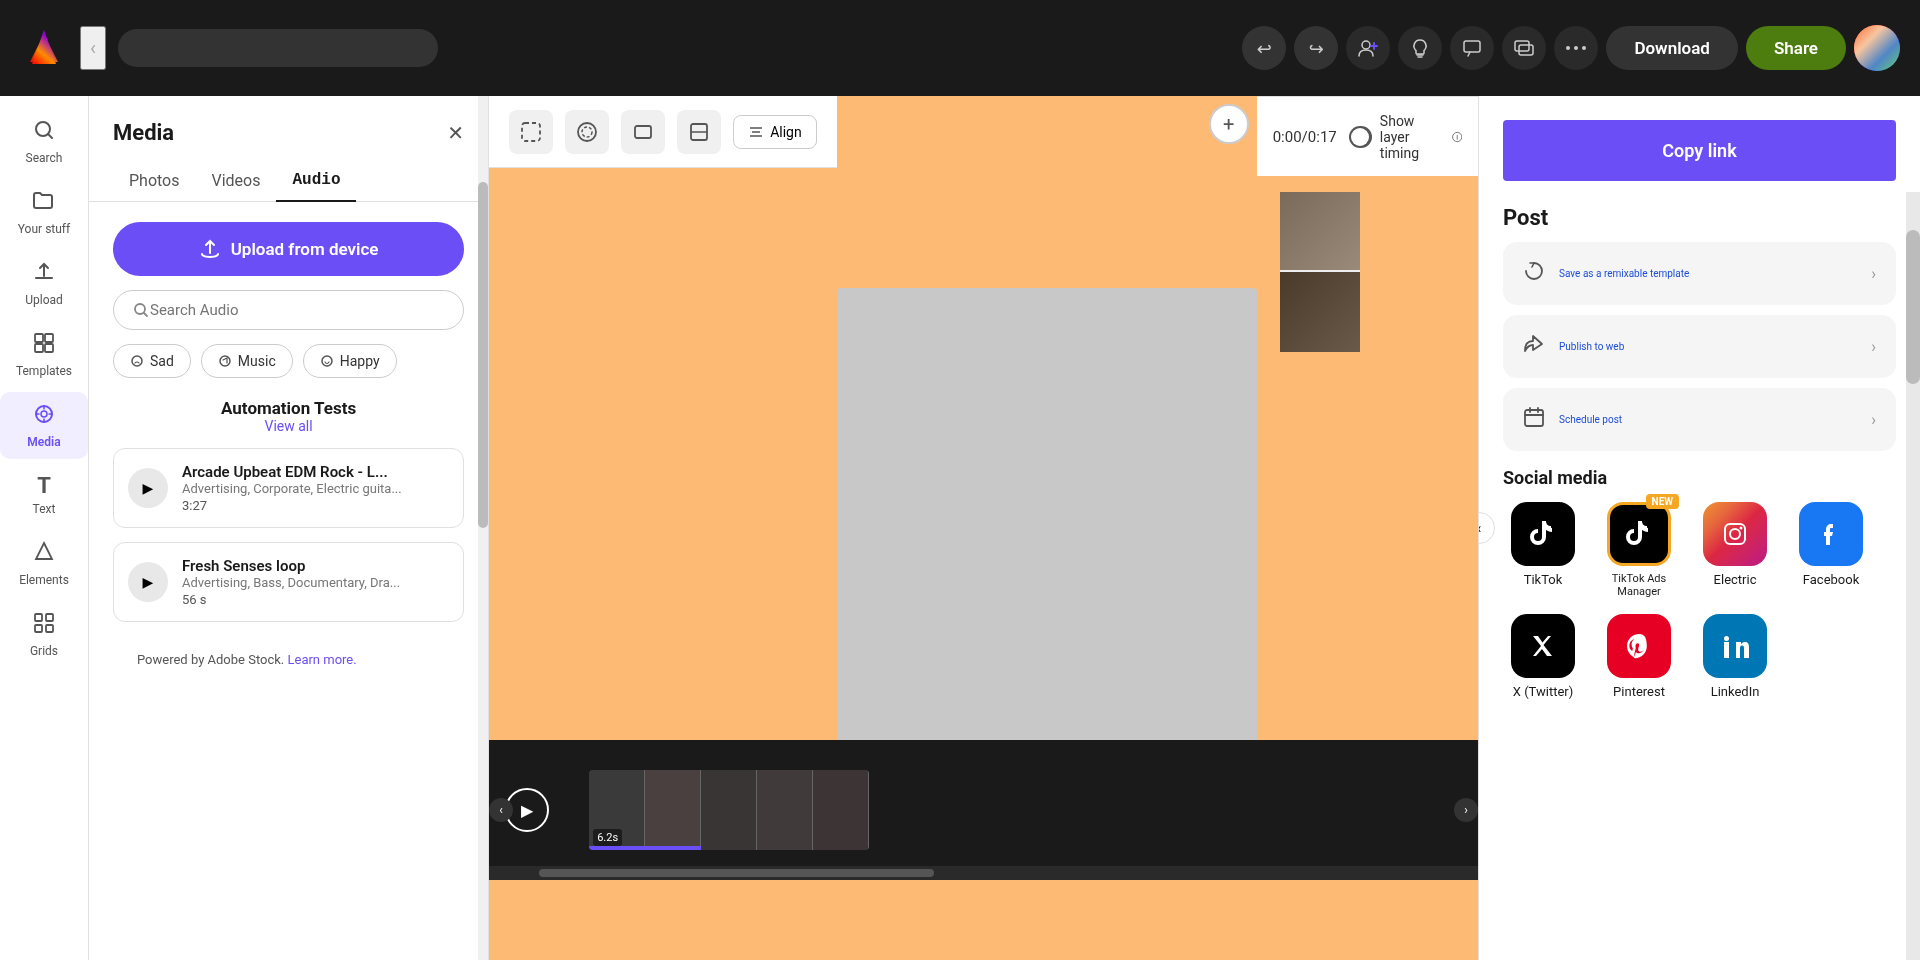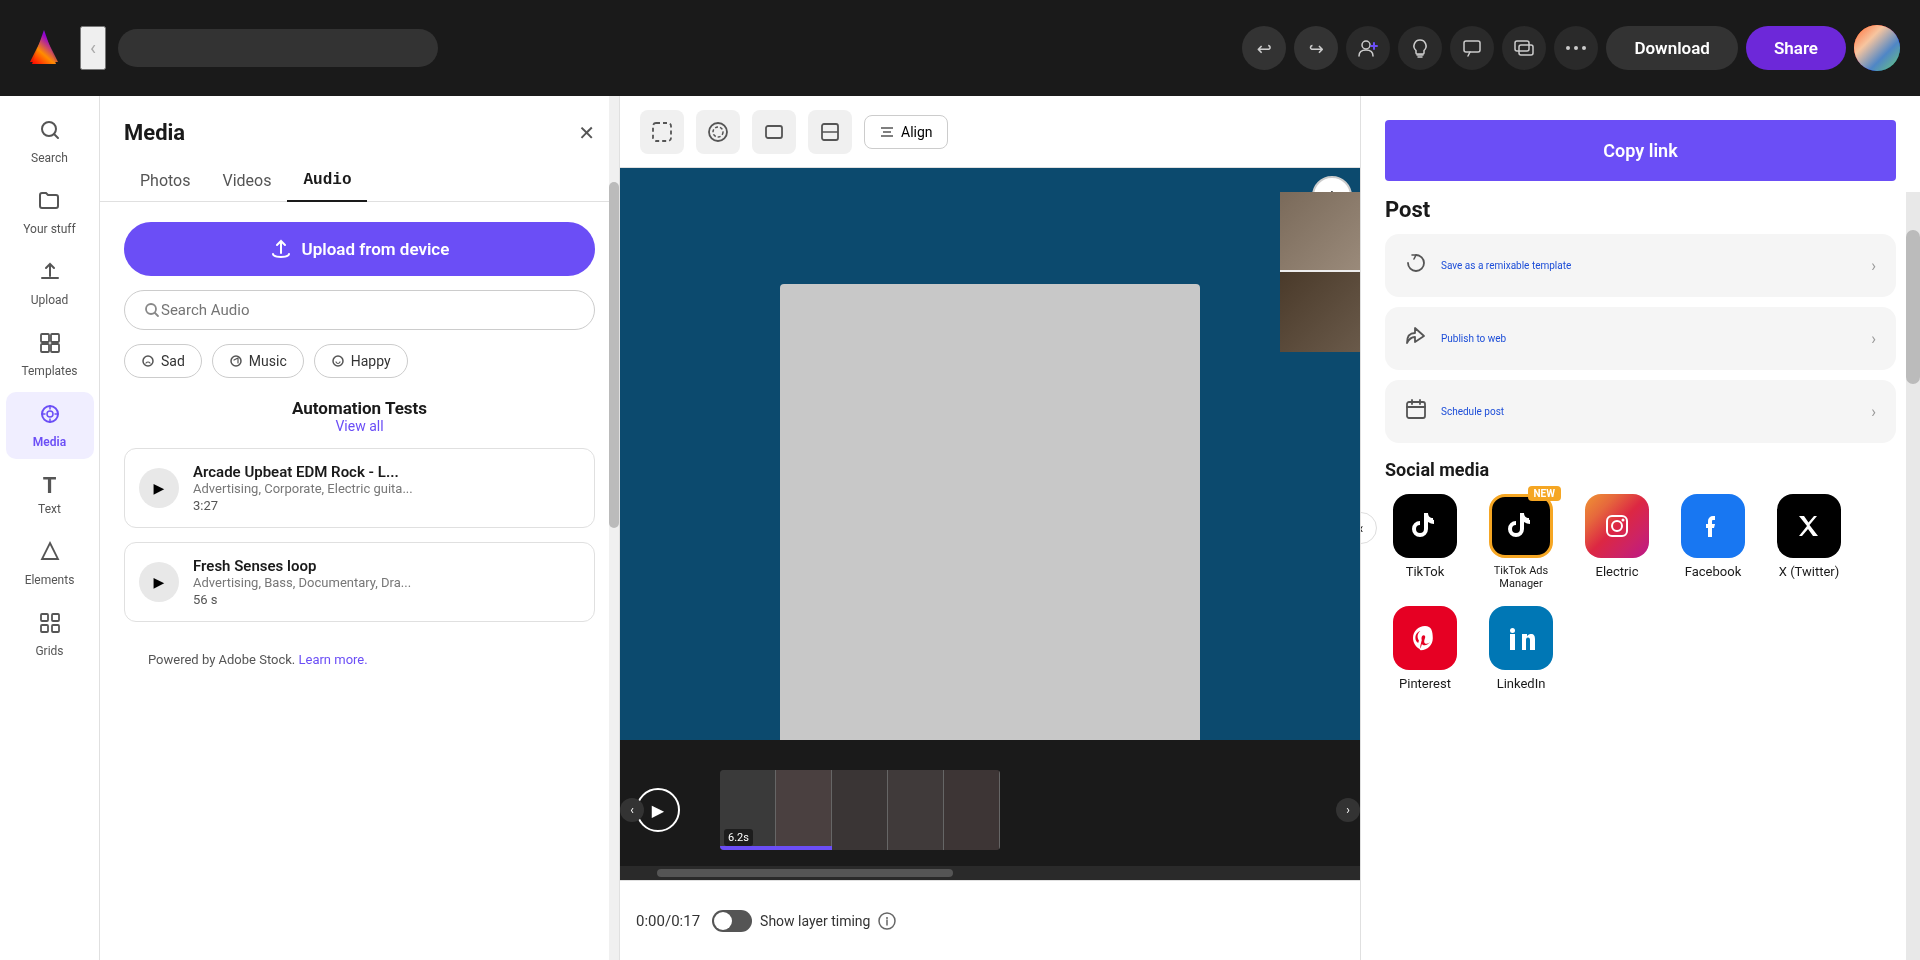--- a/index.html
+++ b/index.html
@@ -21,21 +21,21 @@
     .topbar-icons { display: flex; align-items: center; gap: 8px; }
     .topbar-icon-btn {
       width: 44px; height: 44px; border-radius: 50%; background: #333; border: none;
       color: #ccc; font-size: 18px; cursor: pointer; display: flex; align-items: center; justify-content: center;
     }
     .topbar-download-btn {
       background: #333; color: #fff; border: none; border-radius: 24px;
       padding: 12px 28px; font-size: 17px; font-weight: 600; cursor: pointer;
     }
     .topbar-share-btn {
-      background: #6d28d9; color: #fff; border: none; border-radius: 24px;
+      background: #4d7c0f; color: #fff; border: none; border-radius: 24px;
       padding: 12px 28px; font-size: 17px; font-weight: 600; cursor: pointer;
     }
     .topbar-avatar {
       width: 46px; height: 46px; border-radius: 50%; background: linear-gradient(135deg, #f80, #f00, #00f, #0f0);
       display: flex; align-items: center; justify-content: center; font-size: 11px; color: #fff; font-weight: bold;
     }
 
     
     .main-layout {
       position: absolute; top: 96px; left: 0; right: 0; bottom: 0;
@@ -127,21 +127,21 @@
       position: absolute; top: 0; right: 0; width: 10px; height: 100%;
       background: #f0f0f0;
     }
     .panel-scroll-thumb {
       position: absolute; top: 10%; right: 0; width: 10px; height: 40%;
       background: #bbb; border-radius: 5px;
     }
 
     
     .canvas-area {
-      flex: 1; background: #0c4a6e; display: flex; flex-direction: column; position: relative;
+      flex: 1; background: #fdba74; display: flex; flex-direction: row; position: relative;
     }
     .canvas-toolbar {
       height: 72px; background: #fff; border-bottom: 1px solid #e0e0e0;
       display: flex; align-items: center; padding: 0 20px; gap: 12px;
     }
     .canvas-tool-btn {
       width: 44px; height: 44px; border-radius: 8px; background: #f0f0f0;
       border: none; cursor: pointer; display: flex; align-items: center; justify-content: center;
       font-size: 18px;
     }
@@ -204,21 +204,21 @@
     
     .right-panel {
       width: 560px; background: #fff; border-left: 1px solid #e0e0e0;
       display: flex; flex-direction: column; overflow-y: auto; padding: 24px;
       gap: 16px; position: relative;
     }
     .copy-link-btn {
       background: #6b4ef6; color: #fff; border: none; border-radius: 4px;
       padding: 20px; font-size: 18px; font-weight: 600; cursor: pointer; width: 100%; text-align: center;
     }
-    .post-section-title { font-size: 22px; font-weight: 700; color: #1a1a1a; }
+    .post-section-title { font-size: 22px; font-weight: 700; color: #1a1a1a; margin-top: 8px; }
     .post-option {
       display: flex; align-items: center; justify-content: space-between;
       padding: 18px 20px; background: #f5f5f5; border-radius: 14px; cursor: pointer;
     }
     .post-option-left { display: flex; align-items: center; gap: 14px; font-size: 10px; color: #1d4ed8; }
     .post-option-icon { font-size: 20px; }
     .post-option-chevron { color: #999; font-size: 16px; }
     .social-section-title { font-size: 18px; font-weight: 700; color: #1a1a1a; }
     .social-grid { display: flex; gap: 16px; flex-wrap: wrap; align-items: flex-start; }
     .social-item {

